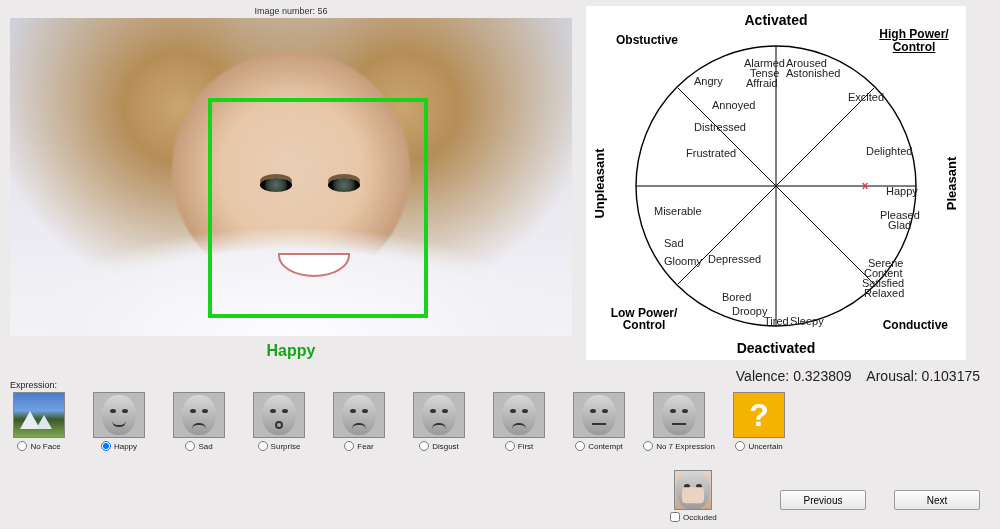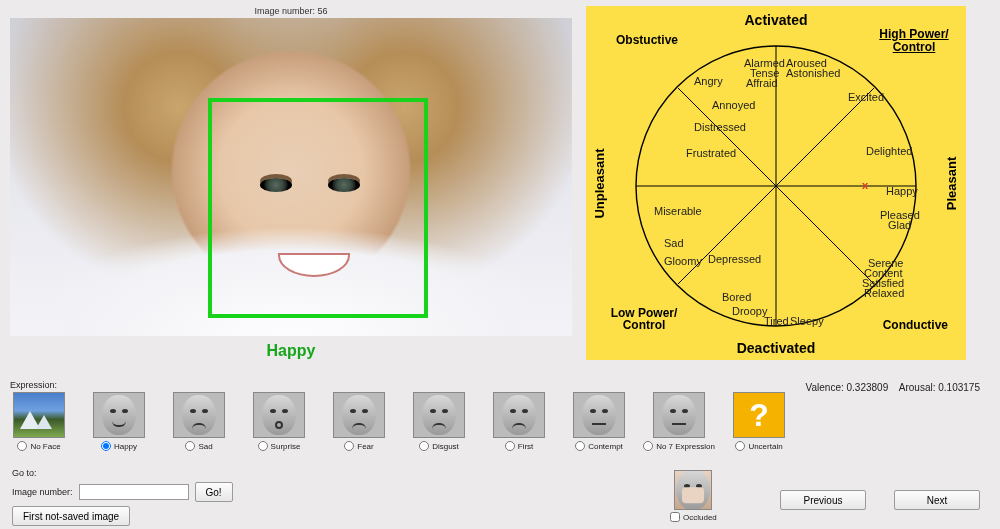--- a/index.html
+++ b/index.html
@@ -32,30 +32,30 @@
     box-shadow: 0 -4px 0 0 #7a5a3c;
   }
   .face-eyes::before{ left:0; } .face-eyes::after{ right:0; }
   .mouth { position:absolute; left:268px; top:235px; width:72px; height:24px;
     border-radius:0 0 40px 40px/0 0 24px 24px; background:#fff; border:2px solid #c97a76;}
   .bbox { position:absolute; top:80px; left:198px; width:220px; height:220px; border:4px solid #17d41a; }
 
   .caption { text-align:center; font-weight:bold; color:#17a51a; font-size:16px; margin-top:6px; }
 
   
-  .circumplex-panel { width:380px; background:#fde047; position:relative; font-size:10px; color:#111; }
+  .circumplex-panel { width:380px; background:#ffffff; position:relative; font-size:10px; color:#111; }
   .circumplex-panel svg { position:absolute; inset:0; }
   .axis-label { position:absolute; font-weight:bold; font-size:14px; color:#000; }
   .axis-sub { position:absolute; font-weight:bold; font-size:12px; color:#000; line-height:1.05; text-align:center;}
   .axis-side { position:absolute; font-weight:bold; font-size:13px; color:#000; }
   .axis-side.vert { transform: rotate(-90deg); transform-origin:center; }
   .emotion { position:absolute; font-size:11px; line-height:1.05; color:#222; white-space:nowrap;}
   .marker-x { position:absolute; color:#d33; font-weight:bold; font-size:11px; }
 
-  .metrics { position:absolute; right:20px; top:382px; font-size:10px; color:#222;}
+  .metrics { position:absolute; right:20px; top:368px; font-size:14px; color:#222;}
 
   
   .expression-section { position:absolute; left:10px; top:380px; }
   .expression-title { font-size:9px; margin-bottom:2px;}
   .thumbs { display:flex; gap:22px; align-items:flex-start;}
   .thumb-col { display:flex; flex-direction:column; align-items:center; width:58px;}
   .thumb { width:52px; height:46px; border:1px solid #888; background:#bbb; position:relative; overflow:hidden;}
   .thumb .face { position:absolute; left:50%; top:50%; transform:translate(-50%,-50%); width:34px; height:40px; border-radius:50%/55%; background:linear-gradient(180deg,#d8d8d8,#9a9a9a);}
   .thumb .face::before, .thumb .face::after{ content:""; position:absolute; top:14px; width:6px; height:4px; background:#333; border-radius:50%; }
   .thumb .face::before{ left:8px; } .thumb .face::after{ right:8px; }
@@ -269,31 +269,20 @@
             <div class="q">?</div>
           </div>
           <div class="radio-row">
             <input type="radio" name="expr" style="">
             <label>Uncertain</label>
           </div>
         </div>
       </div>
   </div>
 
-  <div class="goto">
-    <div>Go to:</div>
-    <div class="goto-row">
-      <span>Image number:</span>
-      <input type="text" style="">
-      <button class="win">Go!</button>
-    </div>
-    <div class="goto-row">
-      <button class="win">First not-saved image</button>
-    </div>
-  </div>
 
   <div class="occluded">
     <div class="thumb">
       <div class="face"></div>
       <div class="hands"></div>
     </div>
     <div class="chk">
       <input type="checkbox" style="">
       <span>Occluded</span>
     </div>

